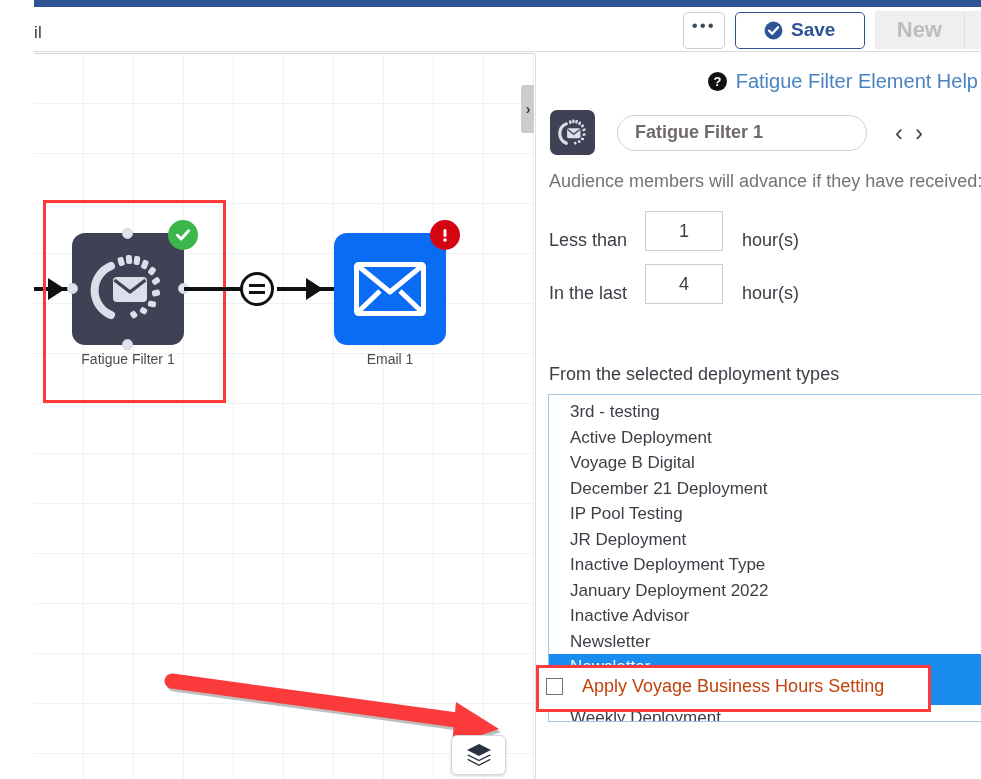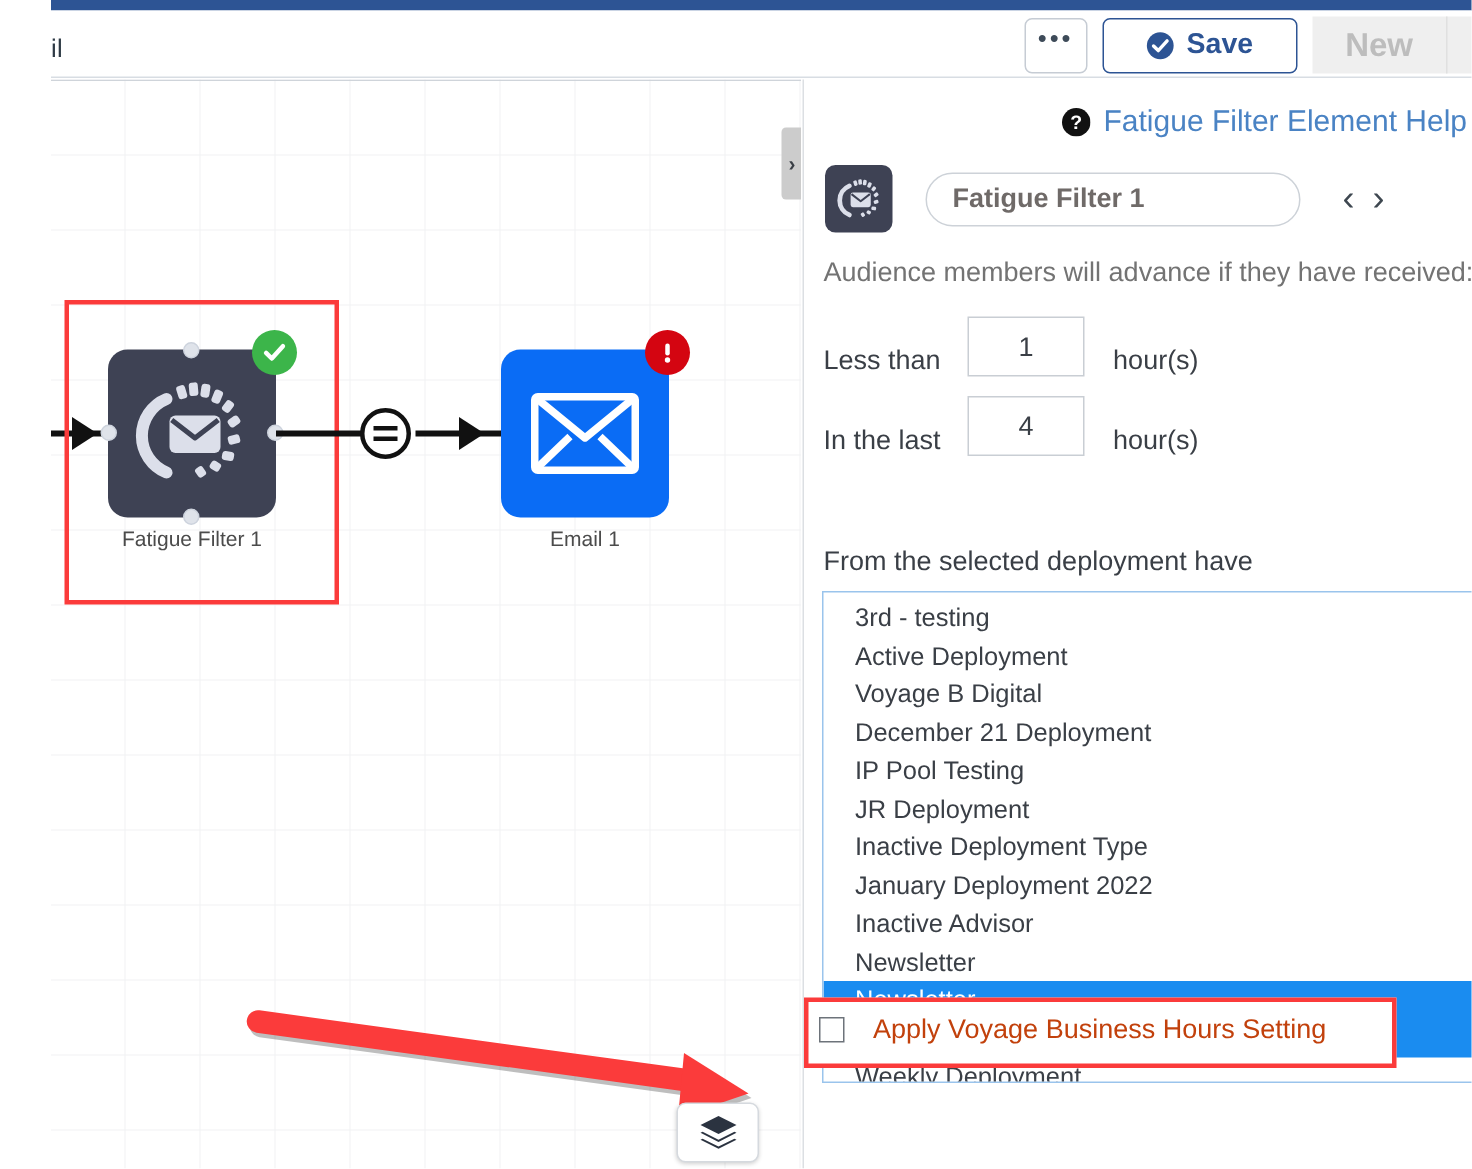--- a/index.html
+++ b/index.html
@@ -381,21 +381,21 @@
         <span class="num-box" style="margin-left:18px;">1</span>
         <span class="cond-suffix" style="margin-left:19px;">hour(s)</span>
       </div>
 
       <div class="cond-row" style="left:13px; top:211px;">
         <span class="cond-label">In the last</span>
         <span class="num-box" style="margin-left:18px;">4</span>
         <span class="cond-suffix" style="margin-left:19px;">hour(s)</span>
       </div>
 
-      <div class="from-label">From the selected deployment have</div>
+      <div class="from-label">From the selected deployment types</div>
 
       <div class="listbox">
         <div class="listbox-scroll" id="dt-list">
             <div class="list-item">3rd - testing</div>
             <div class="list-item">Active Deployment</div>
             <div class="list-item">Voyage B Digital</div>
             <div class="list-item">December 21 Deployment</div>
             <div class="list-item">IP Pool Testing</div>
             <div class="list-item">JR Deployment</div>
             <div class="list-item">Inactive Deployment Type</div>

